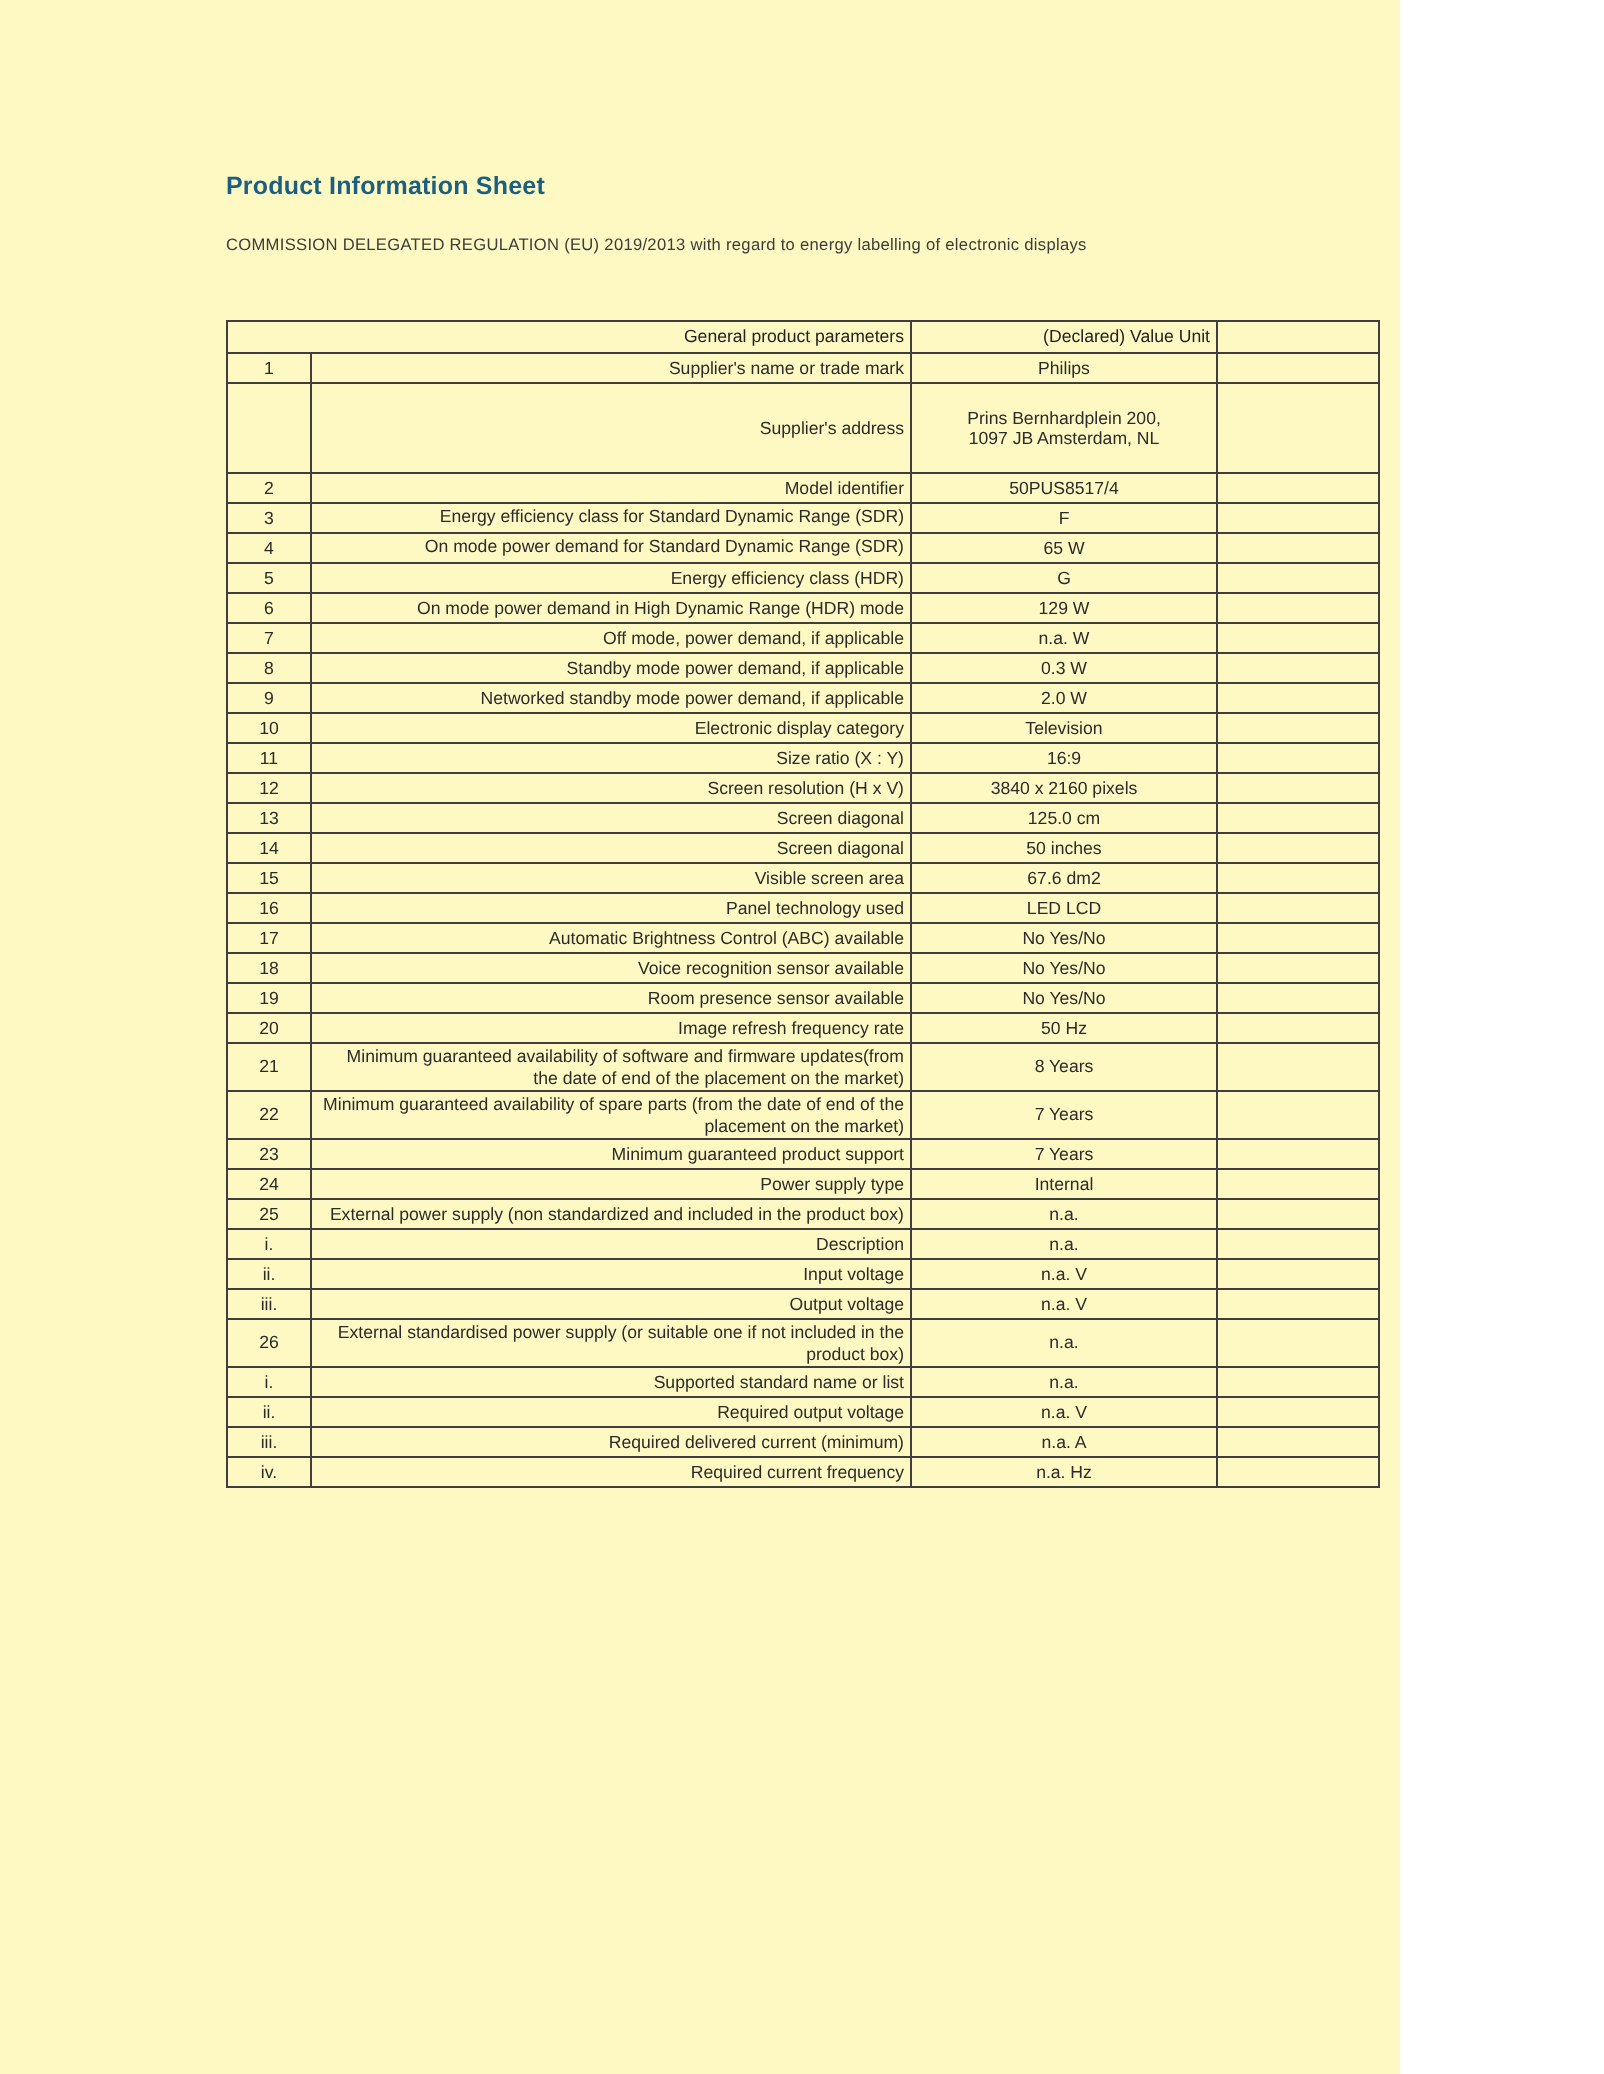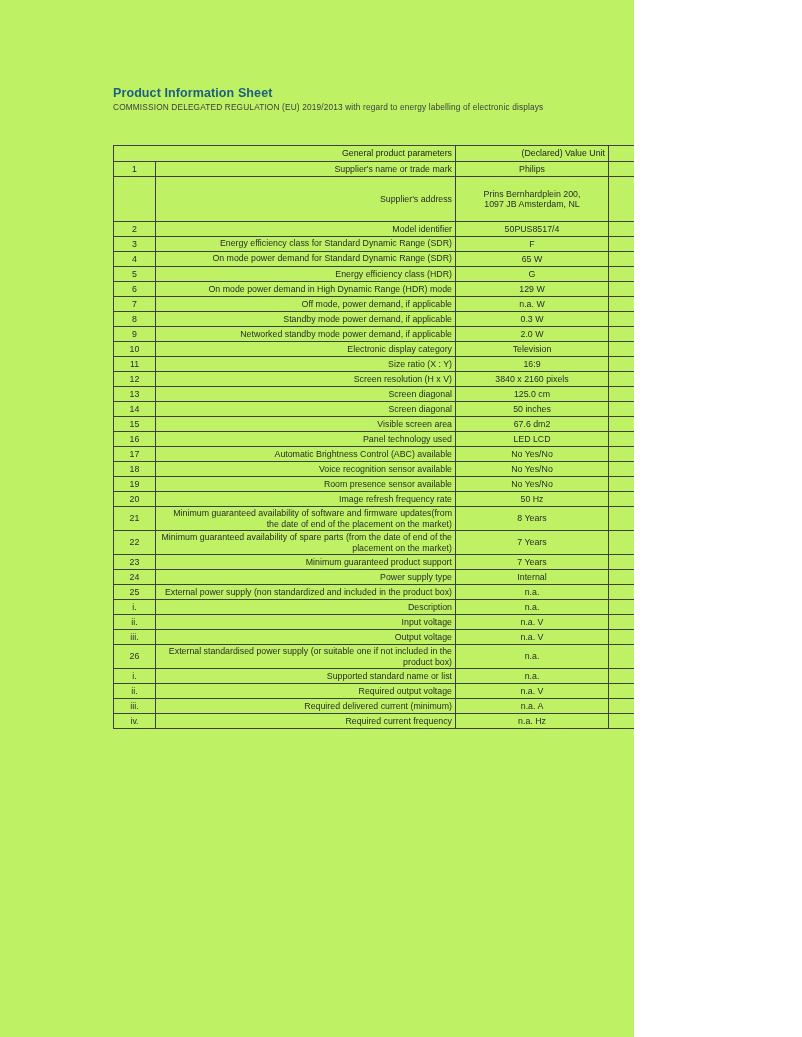--- a/index.html
+++ b/index.html
@@ -1,28 +1,28 @@
 <!DOCTYPE html>
 <html><head>
 <meta charset="utf-8">
 <style>
   html,body{margin:0;padding:0;}
   body{
     width:802px;height:1037px;background:#ffffff;
     font-family:"Liberation Sans", sans-serif;
     color:#2b2b2b;
   }
-  .page{position:relative;width:634px;height:1037px;overflow:hidden;background:#bef264;}
+  .page{position:relative;width:700px;height:1037px;overflow:hidden;background:#fef9c3;}
   .content{position:absolute;left:113px;top:86px;width:576px;}
   .doc-title{
     font-size:12.5px;font-weight:bold;color:#1c5f80;margin:0;
     letter-spacing:0.1px;
   }
   .doc-subtitle{
-    font-size:8.3px;color:#3c3c3c;margin-top:2px;letter-spacing:0.15px;
+    font-size:8.3px;color:#3c3c3c;margin-top:17px;letter-spacing:0.15px;
   }
   table.info{
     border-collapse:collapse;table-layout:fixed;width:576px;margin-top:33px;
   }
   table.info td, table.info th{
     border:1px solid #3f3f3f;
     font-size:8.8px;line-height:10.5px;
     padding:1px 3px;vertical-align:middle;
     overflow:hidden;
   }

